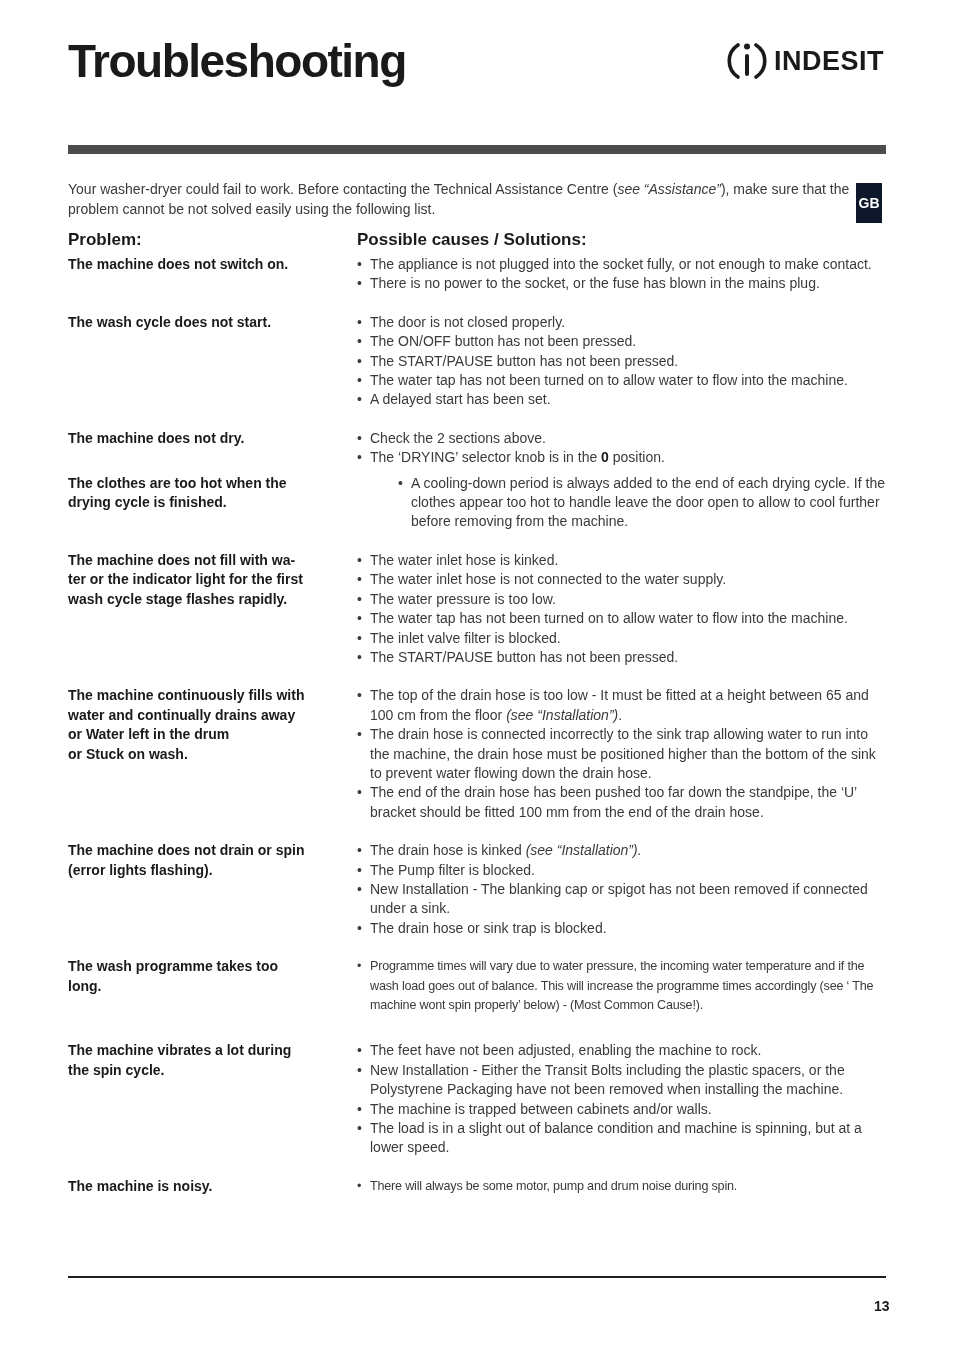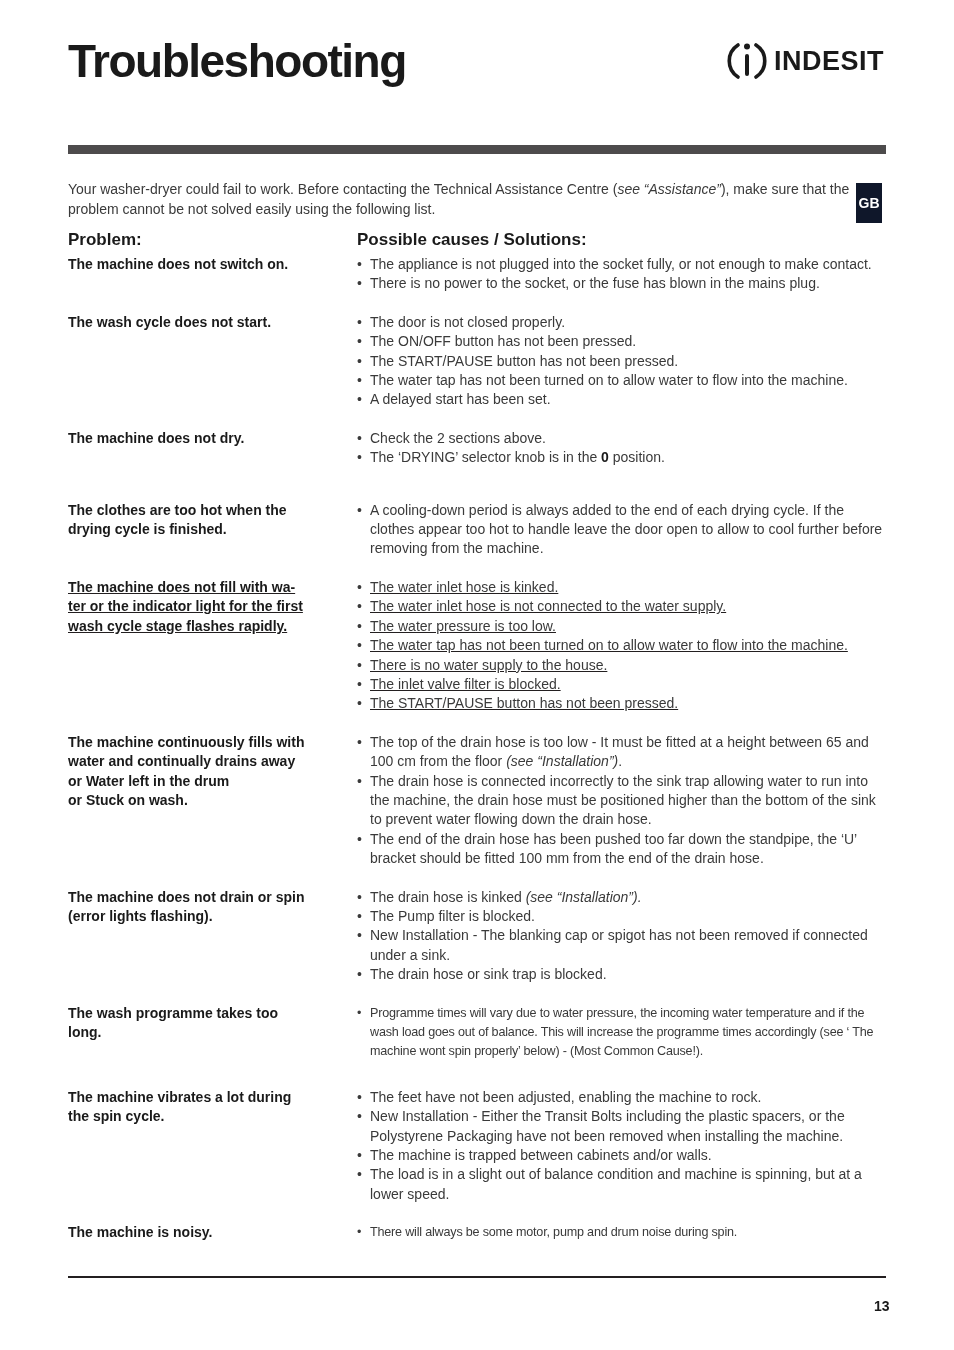--- a/index.html
+++ b/index.html
@@ -107,37 +107,36 @@
         <li><span>A delayed start has been set.</span></li>
       </ul>
     </div>
     <div class="row" style="margin-top: 19px;">
       <div class="problem">The machine does not dry.</div>
       <ul class="causes">
         <li><span>Check the 2 sections above.</span></li>
         <li><span>The ‘DRYING’ selector knob is in the </span><b>0</b><span> position.</span></li>
       </ul>
     </div>
-    <div class="row" style="margin-top: 33px;">
+    <div class="row" style="margin-top: 6px; gap: 41px;">
       <div class="problem">The clothes are too hot when the
 drying cycle is finished.</div>
       <ul class="causes">
         <li><span>A cooling-down period is always added to the end of each drying cycle.  If the clothes appear too hot to handle leave the door open to allow to cool further before removing from the machine.</span></li>
       </ul>
     </div>
-    <div class="row" style="margin-top: 19px; text-decoration: underline;">
+    <div class="row" style="margin-top: 19px;">
       <div class="problem">The machine does not fill with wa-
 ter or the indicator light for the first
 wash cycle stage flashes rapidly.</div>
       <ul class="causes">
         <li><span>The water inlet hose is kinked.</span></li>
         <li><span>The water inlet hose is not connected to the water supply.</span></li>
         <li><span>The water pressure is too low.</span></li>
         <li><span>The water tap has not been turned on to allow water to flow into the machine.</span></li>
-        <li><span>There is no water supply to the house.</span></li>
         <li><span>The inlet valve filter is blocked.</span></li>
         <li><span>The START/PAUSE button has not been pressed.</span></li>
       </ul>
     </div>
     <div class="row" style="margin-top: 19px;">
       <div class="problem">The machine continuously fills with
 water and continually drains away
 or Water left in the drum
 or Stuck on wash.</div>
       <ul class="causes">

